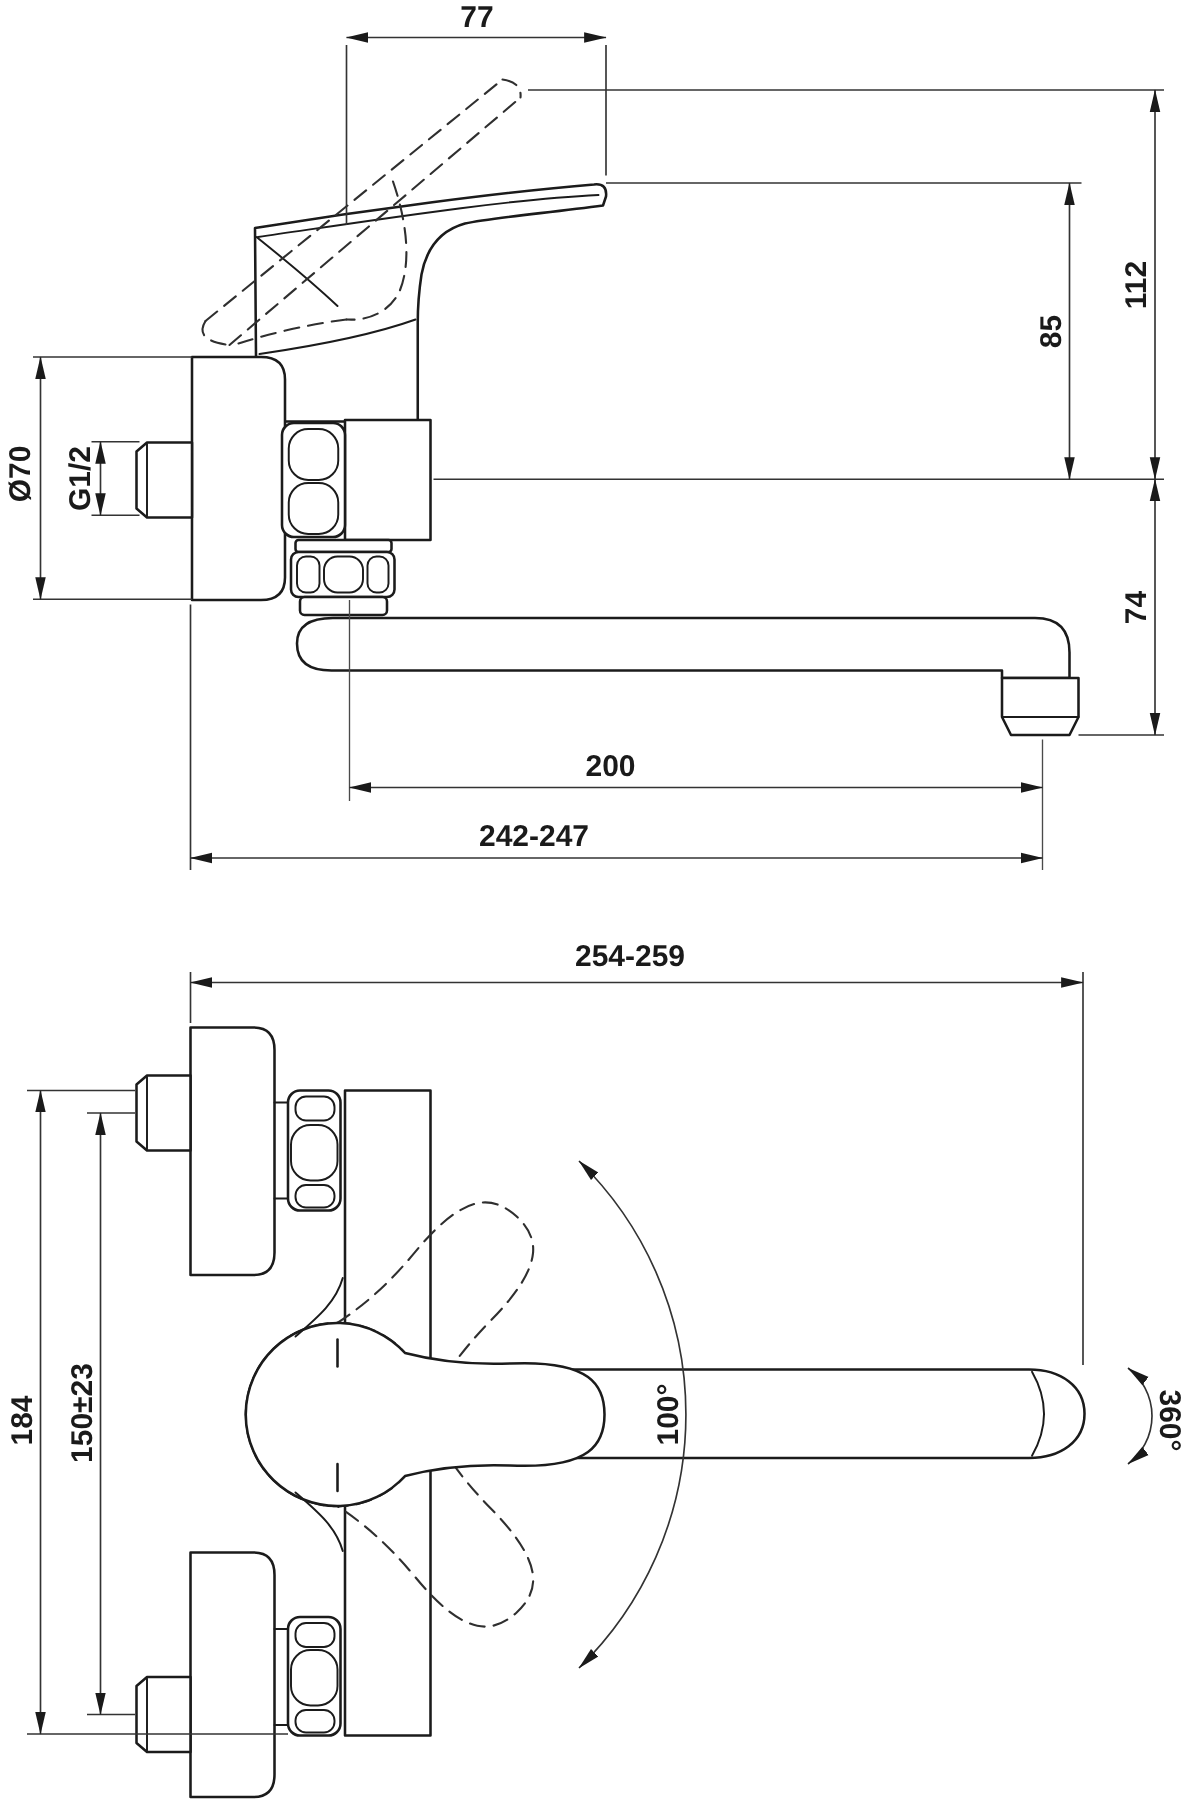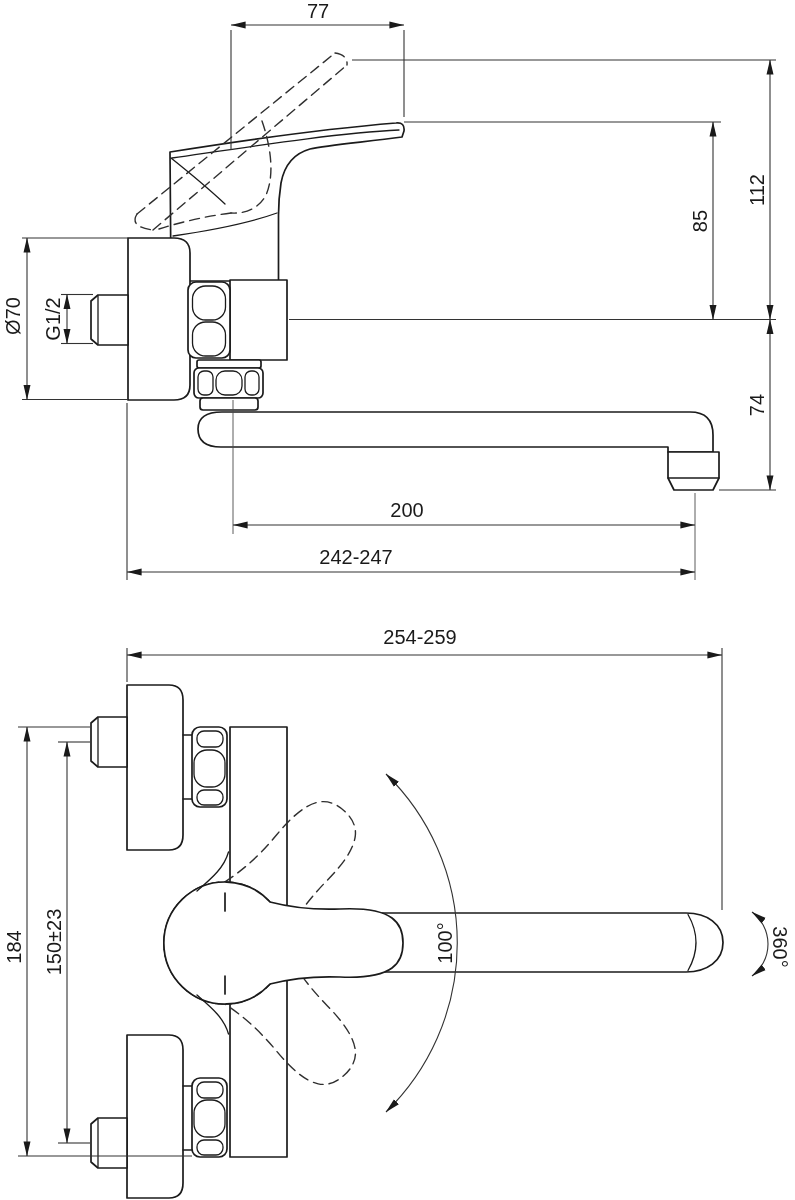--- a/index.html
+++ b/index.html
@@ -1,16 +1,16 @@
 <!DOCTYPE html>
 <html><head>
 <meta charset="utf-8">
 <style>
   html,body{margin:0;padding:0;background:#ffffff;}
-  .sheet{position:relative;width:795px;height:1200px;background:#ffffff;overflow:hidden;}
+  .sheet{position:relative;width:795px;height:1200px;background:#ffffff;overflow:hidden;font-weight:bold;}
   svg{display:block;width:795px;height:1200px;}
   .obj{fill:none;stroke:#1b1b1b;stroke-width:1.7;stroke-linejoin:round;stroke-linecap:round;}
   .objf{fill:#ffffff;stroke:#1b1b1b;stroke-width:1.7;stroke-linejoin:round;}
   .objt{fill:none;stroke:#1b1b1b;stroke-width:1.3;stroke-linejoin:round;stroke-linecap:round;}
   .dash{fill:none;stroke:#2f2f2f;stroke-width:1.4;stroke-dasharray:10 6;stroke-linecap:round;}
   .dim{fill:none;stroke:#333333;stroke-width:1.1;}
   .thin{fill:none;stroke:#4a4a4a;stroke-width:0.9;}
   .dimtxt{font-family:"Liberation Sans",sans-serif;font-size:20px;fill:#1a1a1a;}
 </style>
 </head>

